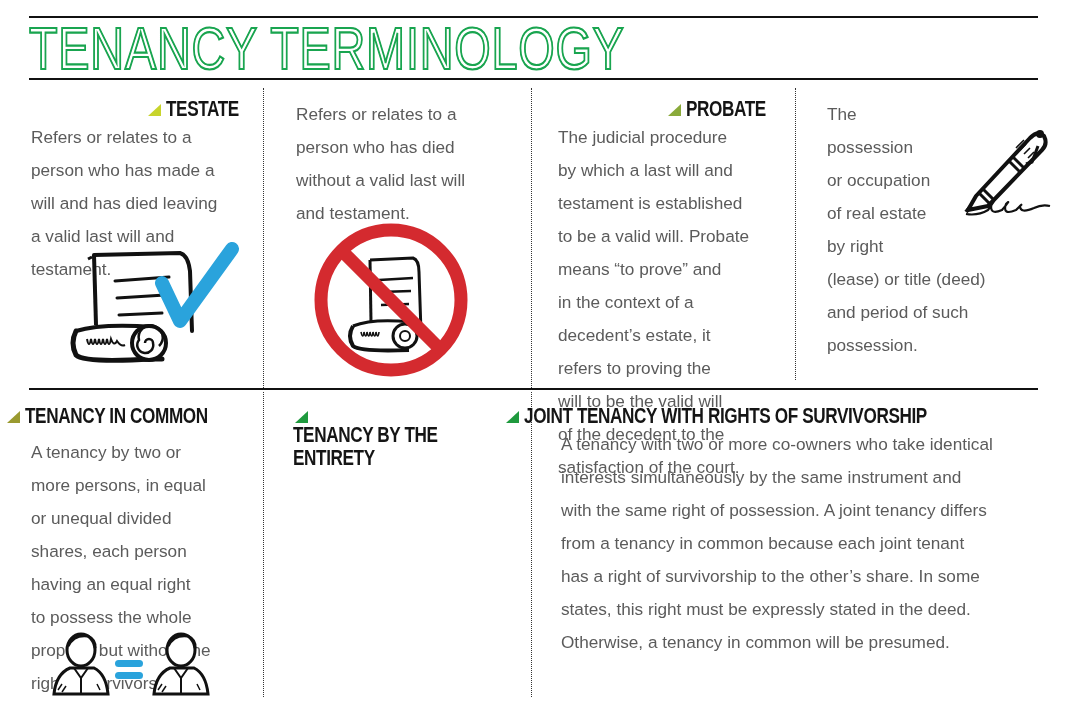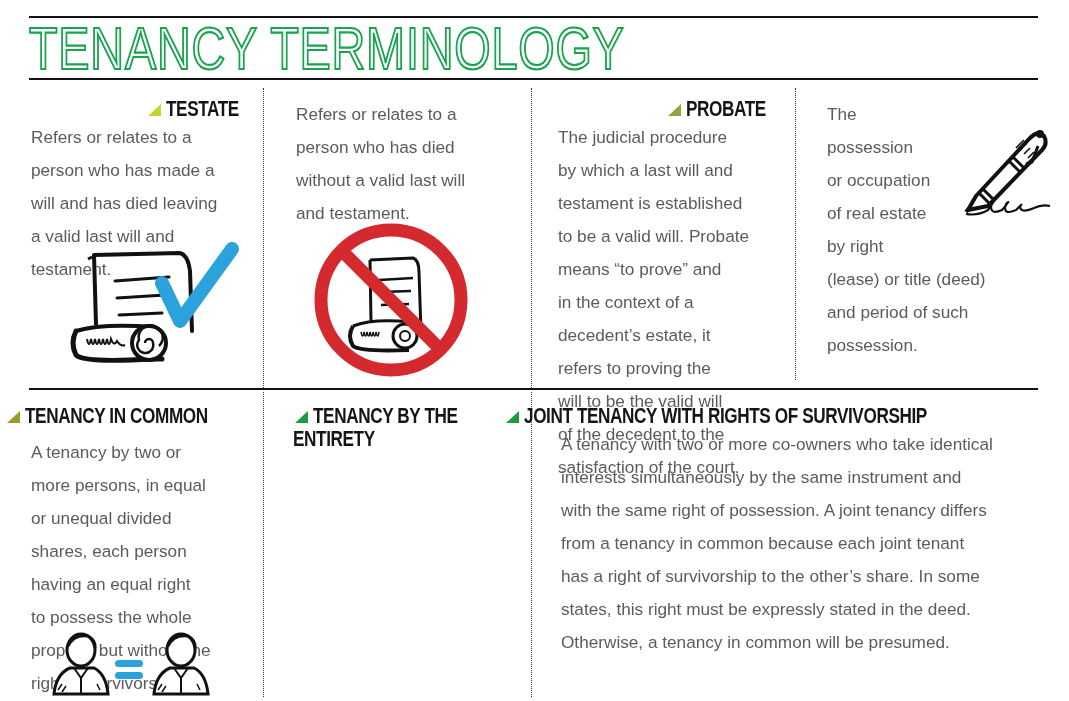--- a/index.html
+++ b/index.html
@@ -151,21 +151,21 @@
     <path d="M4 62 Q 6 42 20 36 L 44 36 Q 56 42 58 62 Z"></path>
     <ellipse cx="31" cy="18" rx="14" ry="16"></ellipse>
     <path d="M18 14 Q 24 2 38 4 Q 46 8 45 16" fill="none"></path>
     <path d="M24 36 L 31 46 L 38 36 M31 46 L 31 62" fill="none" stroke-width="2"></path>
     <path d="M8 58 l4 -6 M12 60 l4 -6 M50 58 l-3 -6" stroke-width="1.5"></path>
   </g>
 </svg>
 
 <div class="cell" style="left:293px; top:404px; width:232px;">
   <div class="head" style="flex-direction:column;">
-    <div style="display:flex;">
+    <div style="display:flex;flex-direction:column;">
       <span class="tri" style="border-bottom-color:#1f9a3e; margin-left:2px;"></span>
       <span class="head-text">TENANCY BY THE</span>
     </div>
     <span class="head-text">ENTIRETY</span>
   </div>
 </div>
 
 <div class="cell" style="left:561px; top:404px; width:480px;">
   <div class="head">
     <span class="tri" style="border-bottom-color:#1f9a3e;"></span>

